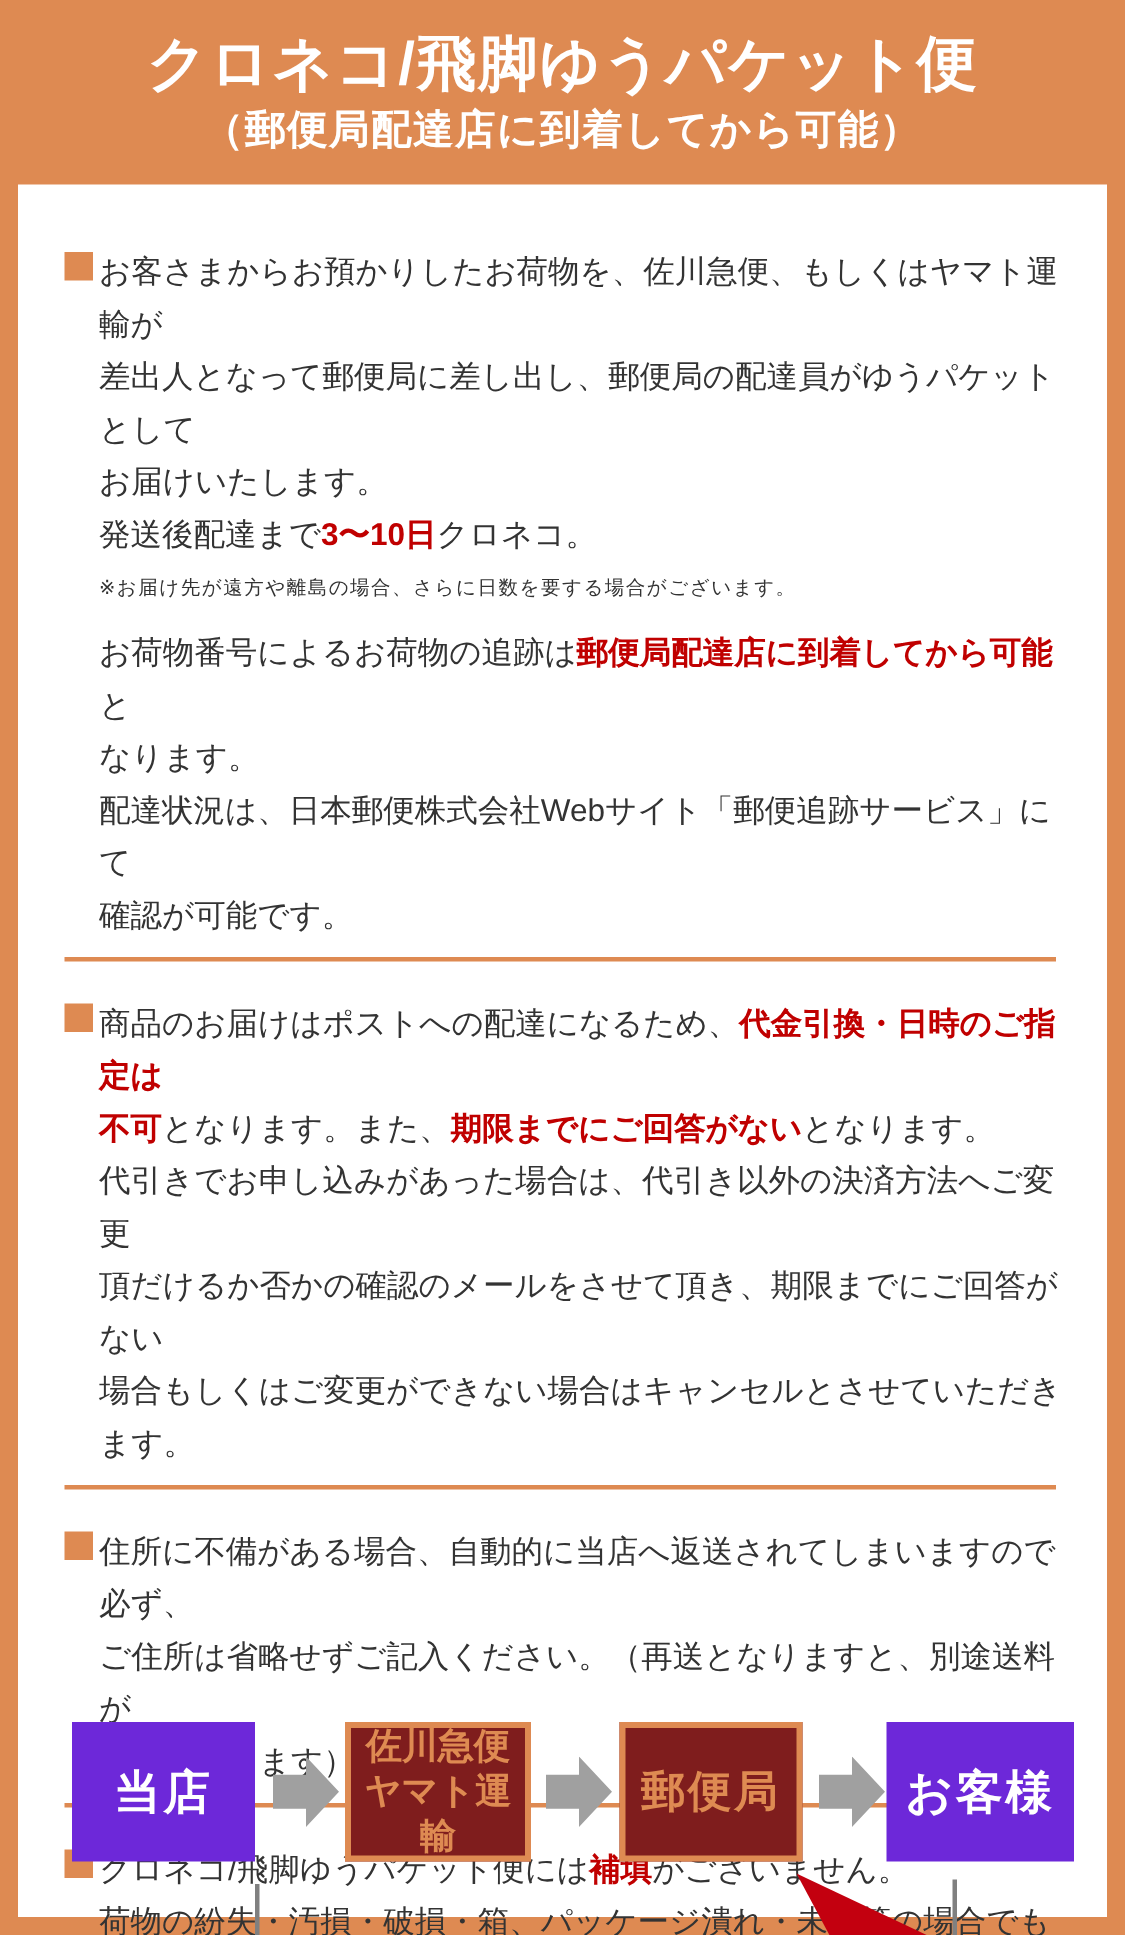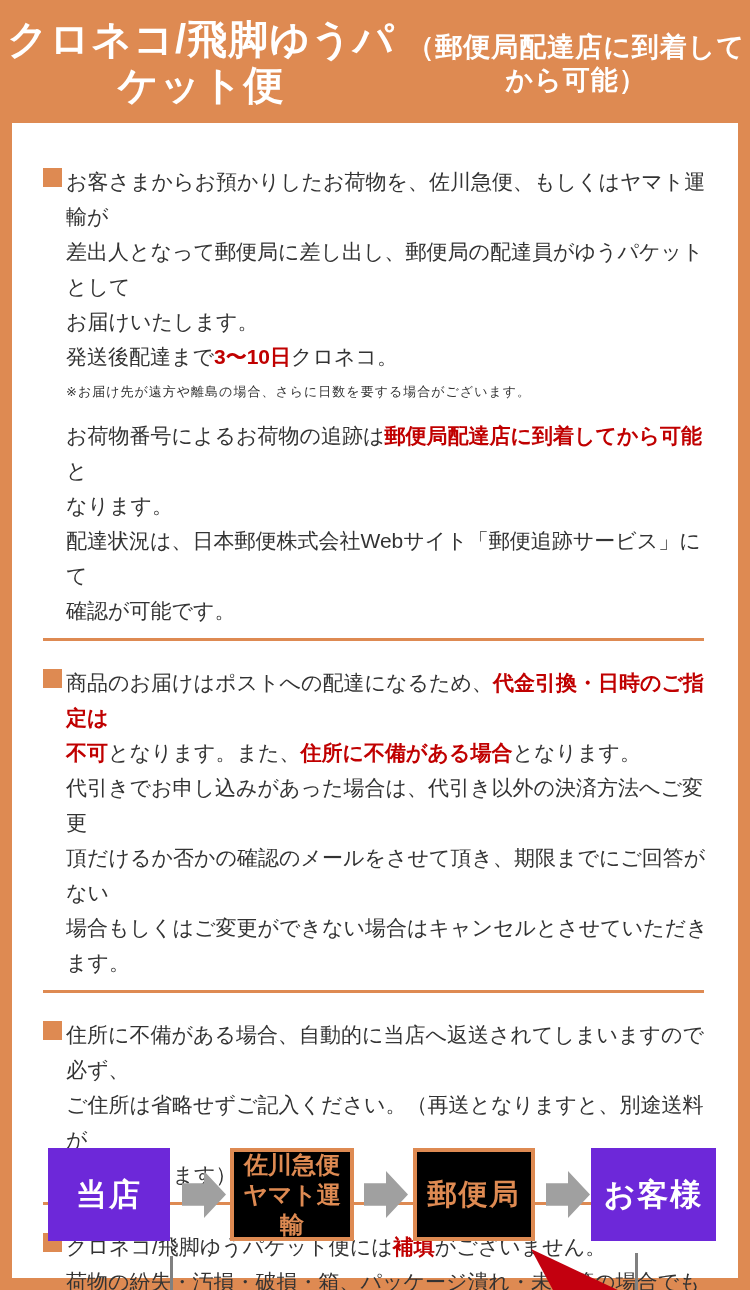--- a/index.html
+++ b/index.html
@@ -10,21 +10,21 @@
   }
   .page{
     position:absolute;inset:0;
     width:750px;height:1290px;
     background:#DE8A52;
     overflow:hidden;
   }
   
   .header{
     height:123px;
-    display:flex;align-items:center;justify-content:center;
+    display:flex;flex-direction:column;align-items:center;justify-content:center;
     color:#ffffff;text-align:center;
   }
   .header .title{font-size:40px;font-weight:bold;line-height:1.15;letter-spacing:1px;}
   .header .subtitle{font-size:27px;font-weight:bold;line-height:1.2;margin-top:4px;letter-spacing:1px;}
   
   .content{
     position:absolute;top:123px;left:12px;right:12px;bottom:12px;
     background:#ffffff;
     padding:41px 18px 0 31px;
     box-sizing:border-box;
@@ -45,21 +45,21 @@
   }
   
   .diagram{position:absolute;left:12px;top:1023px;width:726px;height:255px;}
   .node{
     position:absolute;top:2px;height:93px;
     display:flex;align-items:center;justify-content:center;
     box-sizing:border-box;text-align:center;
     font-weight:bold;white-space:pre-line;
   }
   .node.solid{background:#6d28d9;color:#ffffff;font-size:31px;letter-spacing:2px;}
-  .node.outline{background:#000000;border:4px solid #DE8A52;color:#DE8A52;}
+  .node.outline{background:#7f1d1d;border:4px solid #DE8A52;color:#DE8A52;}
   .n1{left:24px;width:122px;}
   .n2{left:206px;width:124px;font-size:24px;line-height:30px;}
   .n3{left:389px;width:122px;font-size:29px;letter-spacing:2px;}
   .n4{left:567px;width:125px;}
   .arrow{
     position:absolute;top:25px;width:44px;height:47px;background:#A0A0A0;
     clip-path:polygon(0% 26%,50% 26%,50% 0%,100% 50%,50% 100%,50% 74%,0% 74%);
   }
   .a1{left:158px;} .a2{left:340px;} .a3{left:522px;}
   .bracket{position:absolute;background:#808080;z-index:1;}
@@ -93,21 +93,21 @@
 確認が可能です。</span></p>
       </div>
     </div>
 
     <hr class="divider">
 
     <div class="section">
       <span class="bullet"></span>
       <div class="text">
         <p><span>商品のお届けはポストへの配達になるため、</span><span class="red">代金引換・日時のご指定は
-不可</span><span>となります。また、</span><span class="red">住所に不備がある場合</span><span>となります。
+不可</span><span>となります。また、</span><span class="red">期限までにご回答がない</span><span>となります。
 代引きでお申し込みがあった場合は、代引き以外の決済方法へご変更
 頂だけるか否かの確認のメールをさせて頂き、期限までにご回答がない
 場合もしくはご変更ができない場合はキャンセルとさせていただきます。</span></p>
       </div>
     </div>
 
     <hr class="divider">
 
     <div class="section">
       <span class="bullet"></span>

